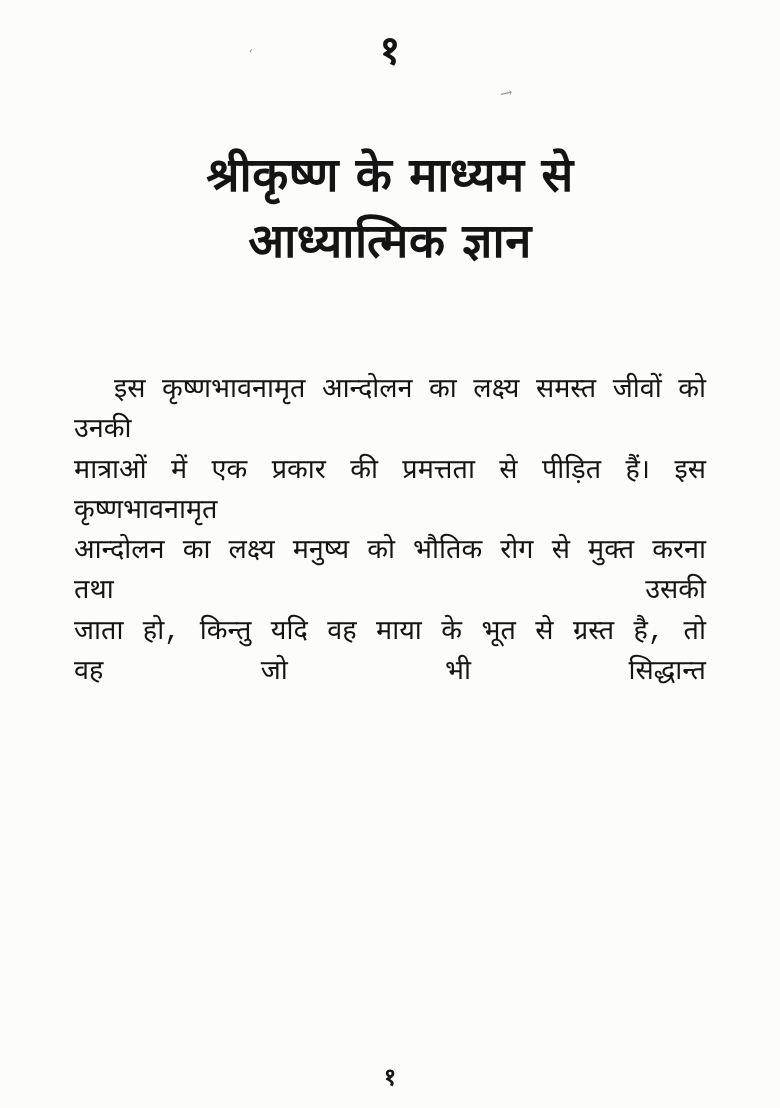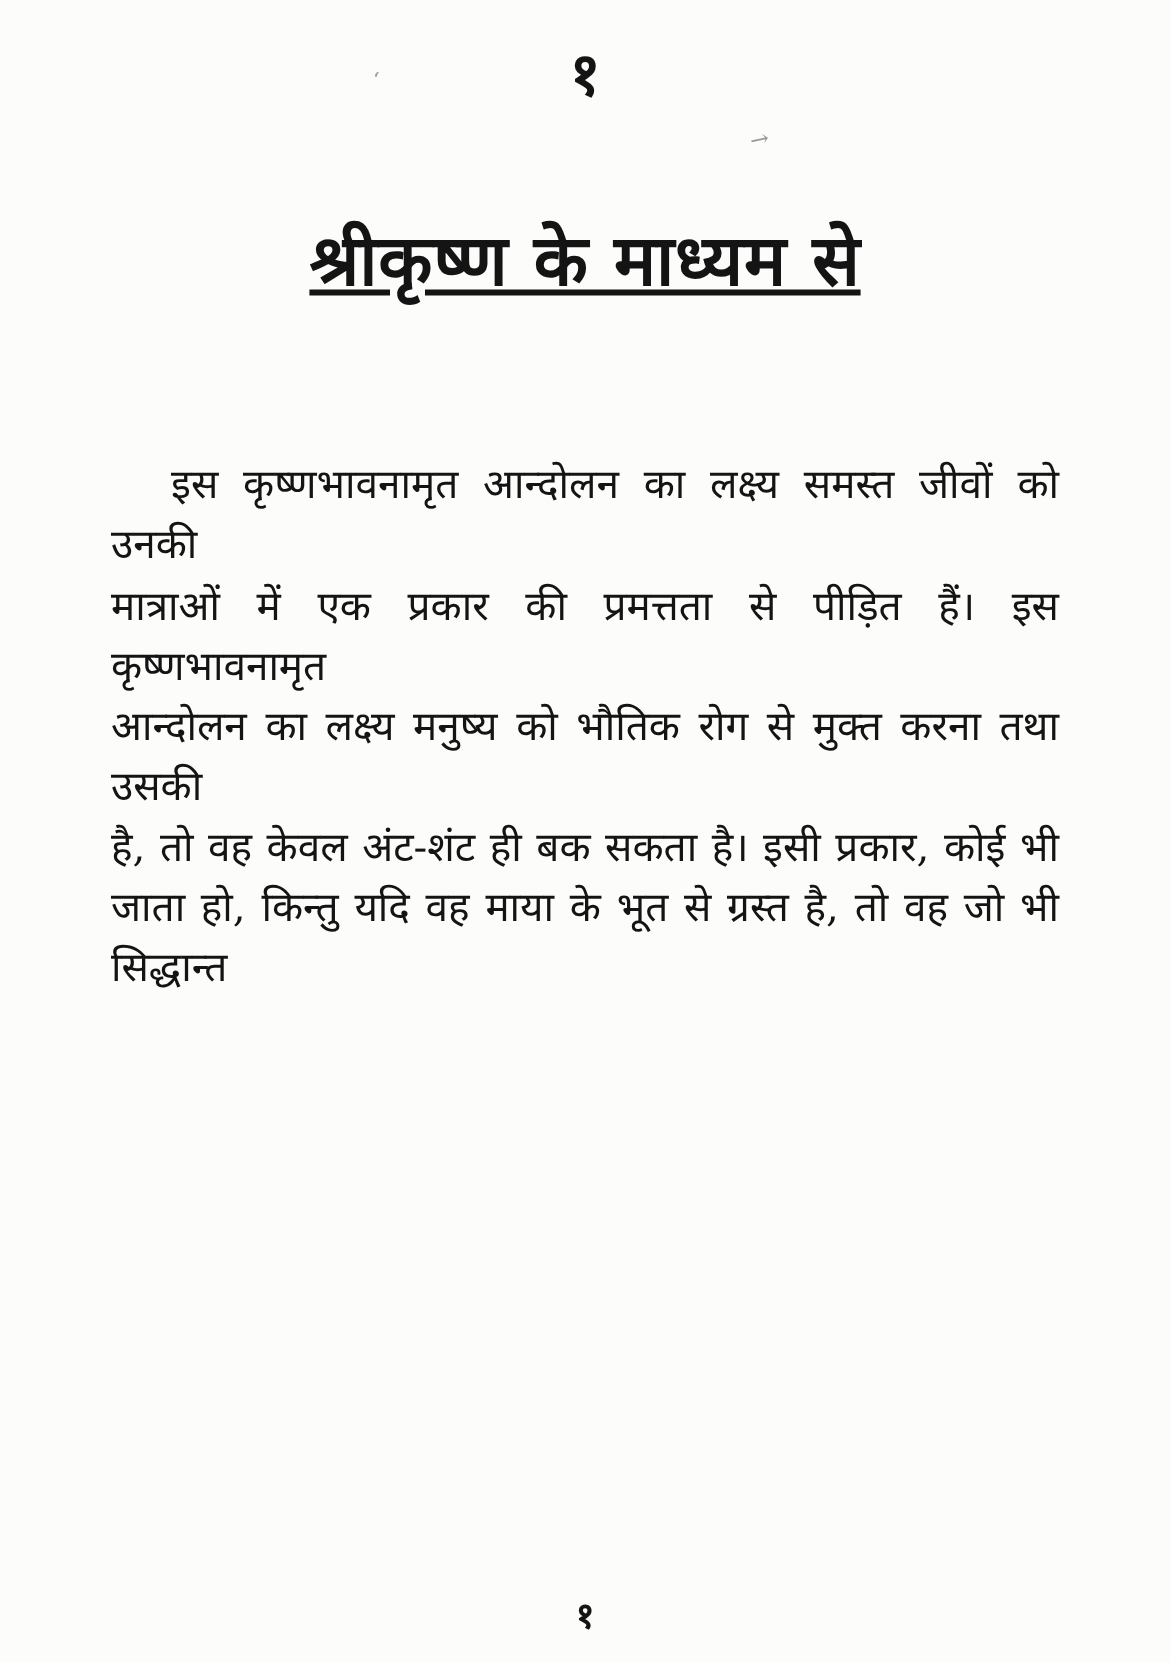--- a/index.html
+++ b/index.html
@@ -28,32 +28,32 @@
   .title {
     margin: 64px 0 0 0;
     text-align: center;
     font-size: 47px;
     line-height: 66px;
     font-weight: bold;
     letter-spacing: 0.5px;
   }
   .title .title-line {
     display: block;
-    text-decoration: underline;
   }
   .body-text {
     margin: 96px auto 0 auto;
     width: 632px;
     font-size: 27px;
   }
   .body-line {
     text-align: justify;
     text-align-last: justify;
     line-height: 40.3px;
     white-space: normal;
+    font-family: Liberation Mono, monospace;
   }
   .body-line.indent {
     text-indent: 40px;
   }
   .page-number {
     position: absolute;
     bottom: 16px;
     left: 0;
     width: 100%;
     text-align: center;
@@ -83,26 +83,26 @@
 
 <div class="page">
 
   <span class="artifact left-mark">ʻ</span>
   <span class="artifact right-mark">→</span>
 
   <div class="chapter-number">१</div>
 
   <h1 class="title">
     <span class="title-line">श्रीकृष्ण के माध्यम से</span>
+    <span class="title-line">आध्यात्मिक ज्ञान</span>
   </h1>
 
   <div class="body-text">
     <div class="body-line indent">इस कृष्णभावनामृत आन्दोलन का लक्ष्य समस्त जीवों को उनकी</div>
     <div class="body-line">मात्राओं में एक प्रकार की प्रमत्तता से पीड़ित हैं। इस कृष्णभावनामृत</div>
     <div class="body-line">आन्दोलन का लक्ष्य मनुष्य को भौतिक रोग से मुक्त करना तथा उसकी</div>
-    <div class="body-line">है, तो वह केवल अंट-शंट ही बक सकता है। इसी प्रकार, कोई भी</div>
     <div class="body-line">जाता हो, किन्तु यदि वह माया के भूत से ग्रस्त है, तो वह जो भी सिद्धान्त</div>
 
   </div>
 
   <div class="page-number">१</div>
 
 </div>
 
 </body></html>

